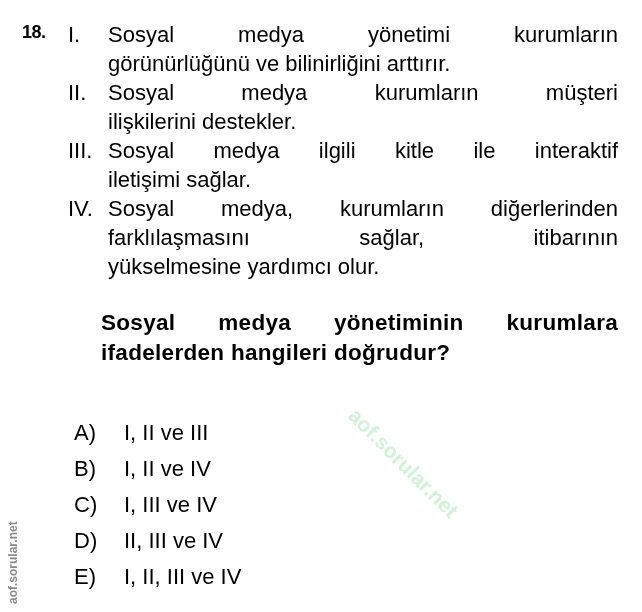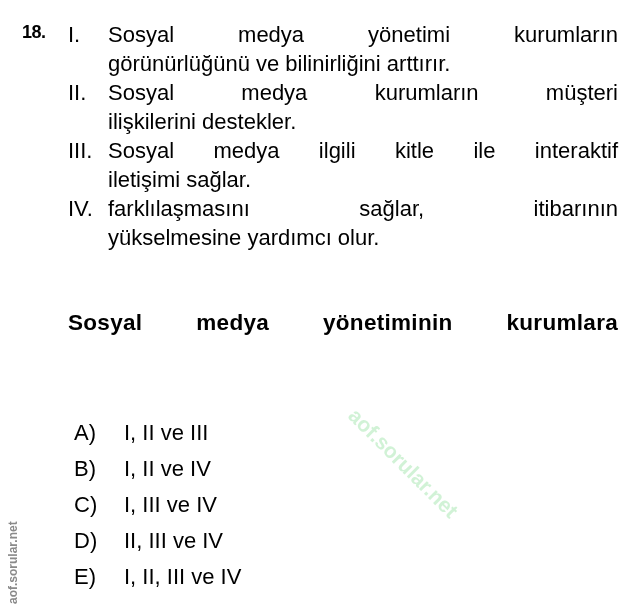--- a/index.html
+++ b/index.html
@@ -14,21 +14,21 @@
       position: absolute; left: 68px; width: 550px; font-size: 22px; line-height: 29px;
     }
     .stmt .roman { position: absolute; left: 0; top: 0; }
     .stmt .text { margin-left: 40px; text-align: justify; text-align-last: left; }
     .stmt .text .line { display: block; text-align: justify; text-align-last: justify; }
     .stmt .text .line.last { text-align-last: left; }
     .question {
       position: absolute; left: 68px; top: 308px; width: 550px; font-size: 22.5px; font-weight: bold;
       line-height: 29.5px; letter-spacing: 0.3px;
     }
-    .question .line { display: block; text-align: justify; text-align-last: justify; }
+    .question .line { display: block; text-align: justify; text-align-last: justify; margin-left: 33px; }
     .question .line.last { text-align-last: left; }
     .options { position: absolute; left: 74px; top: 418px; font-size: 22px; }
     .option { height: 36px; line-height: 30px; display: flex; }
     .option .letter { width: 50px; }
     .wm-diag {
       position: absolute; left: 352px; top: 400px; font-size: 21px; font-weight: bold; color: #c9f0cf;
       transform: rotate(45deg); transform-origin: left center; white-space: nowrap; opacity: 0.85;
     }
     .wm-side {
       position: absolute; left: 14px; top: 553px; font-size: 12px; font-weight: bold; color: #8a8a8a;
@@ -61,27 +61,29 @@
   <span class="roman">III.</span>
   <div class="text">
     <span class="line">Sosyal medya ilgili kitle ile interaktif</span>
     <span class="line last">iletişimi sağlar.</span>
   </div>
 </div>
 
 <div class="stmt" style="top:194px;">
   <span class="roman">IV.</span>
   <div class="text">
+    <span class="line">Sosyal medya, kurumların diğerlerinden</span>
     <span class="line">farklılaşmasını sağlar, itibarının</span>
     <span class="line last">yükselmesine yardımcı olur.</span>
   </div>
 </div>
 
 <div class="question">
   <span class="line">Sosyal medya yönetiminin kurumlara</span>
+  <span class="line last">ifadelerden hangileri doğrudur?</span>
 </div>
 
 <div class="wm-diag">aof.sorular.net</div>
 
 <div class="options">
   <div class="option">
     <span class="letter">A)</span>
     <span>I, II ve III</span>
   </div>
   <div class="option">

